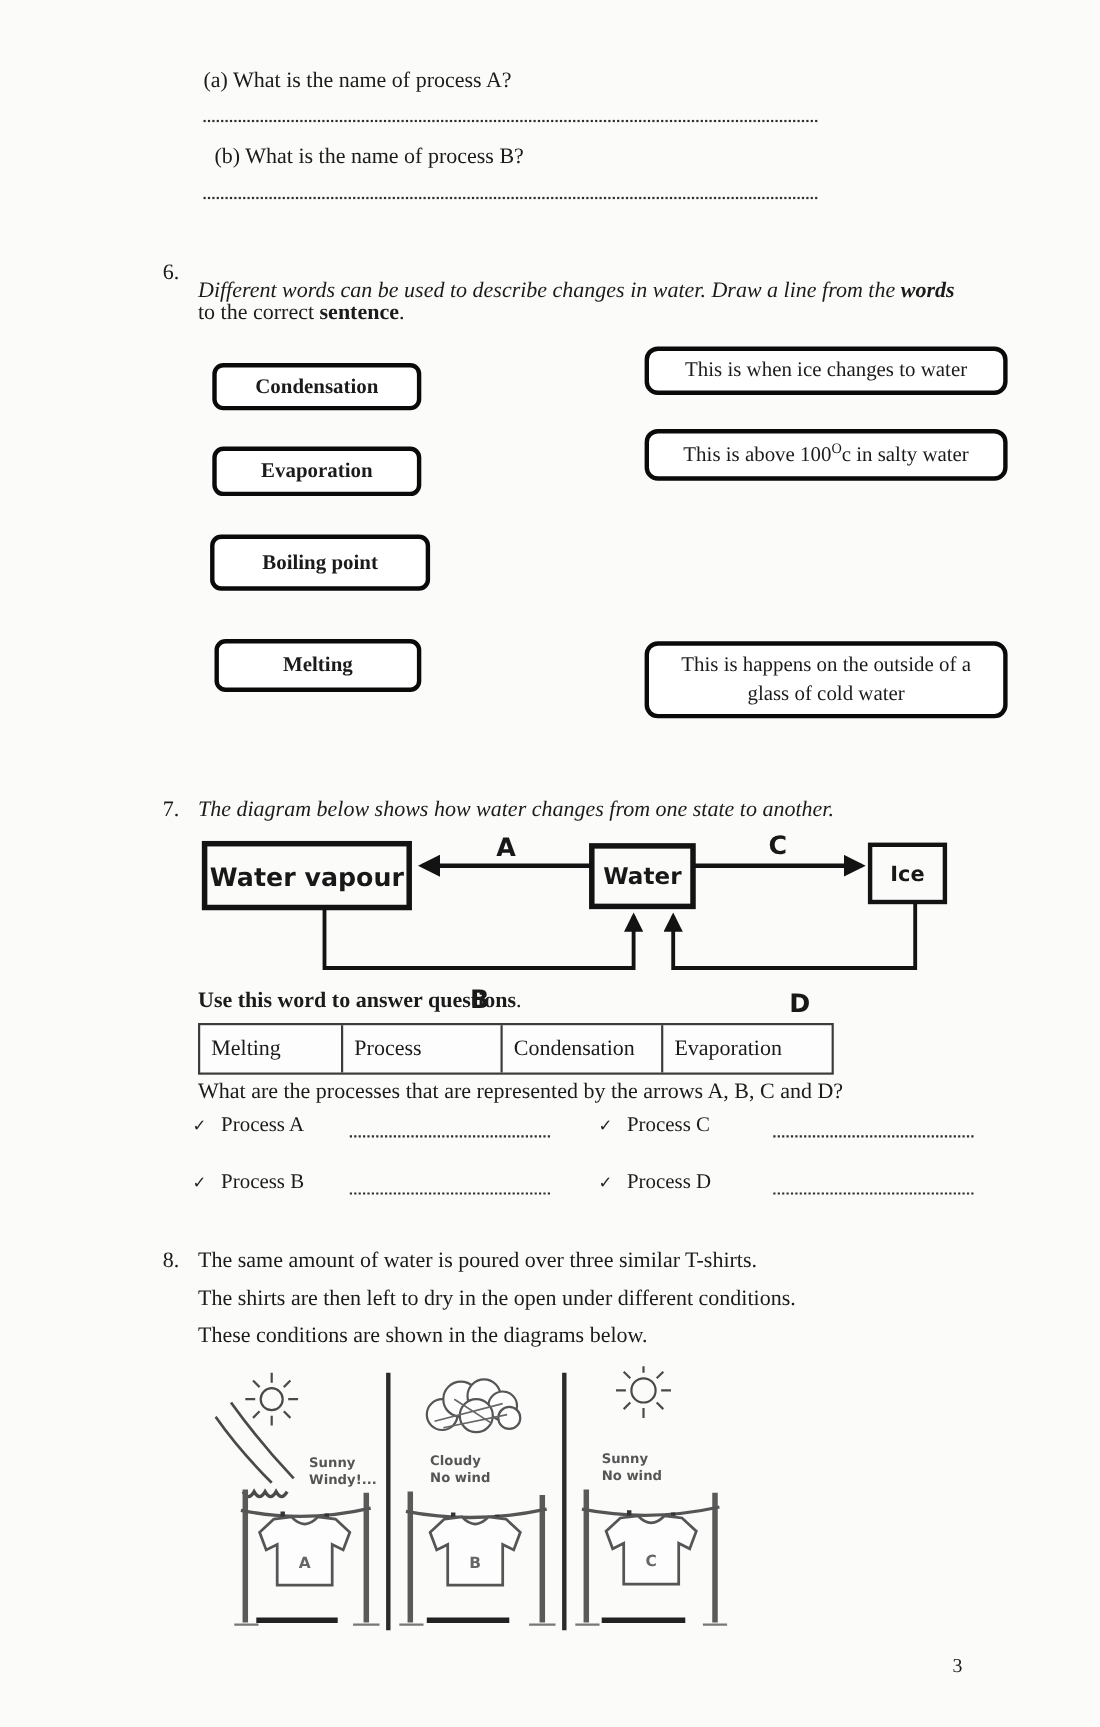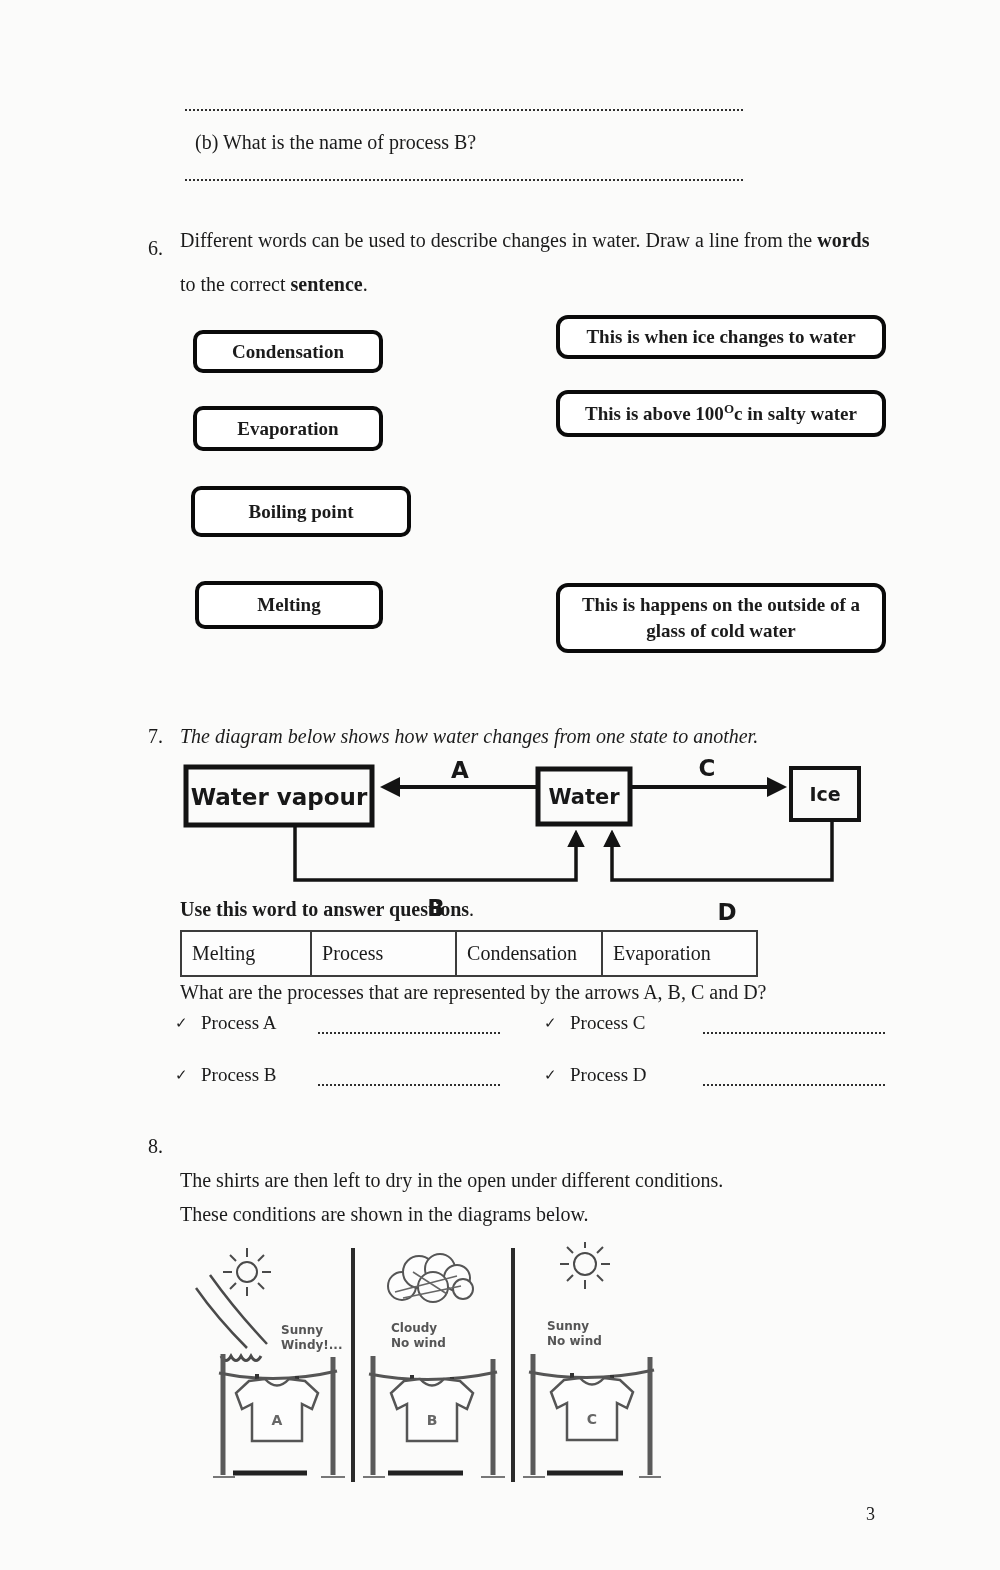--- a/index.html
+++ b/index.html
@@ -13,61 +13,62 @@
   .qtext{font-size:20px;line-height:24px;}
   .dotline{border-bottom:2.5px dotted #2e2e2e;height:12px;}
   .wordbox{
     border:4px solid #0a0a0a;border-radius:10px;box-sizing:border-box;
     display:flex;align-items:center;justify-content:center;
     font-weight:bold;font-size:19px;background:#fff;
   }
   .sentbox{
     border:4.5px solid #0a0a0a;border-radius:12px;box-sizing:border-box;
     display:flex;align-items:center;justify-content:center;flex-wrap:wrap;
-    font-weight:bold;font-size:19px;line-height:26px;text-align:center;
-    padding:2px 16px;background:#fff;
+    font-weight:normal;font-size:19px;line-height:26px;text-align:center;
+    padding:2px 16px;background:#fff;margin-left:30px;
   }
   .sentbox sup{font-size:13px;line-height:0;}
   .bank{display:flex;border:2px solid #3c3c3c;box-sizing:border-box;background:#fdfdfd;}
   .bank .cell{
     height:43px;line-height:43px;padding-left:10px;font-size:20px;
     border-left:2px solid #3c3c3c;box-sizing:border-box;
   }
   .bank .cell:first-child{border-left:none;}
   .check{font-size:15px;color:#222;}
   .plabel{font-size:19px;}
   .blank{border-bottom:2.2px dotted #2e2e2e;height:20px;}
   .pageno{font-size:18px;}
   .sketch{filter:blur(0.3px);}
   .diag7{filter:blur(0.2px);}
 </style>
 </head>
 <body>
 
 <div class="page">
 
+  <div class="abs qtext" style="left:185px;top:61px;">(a) What is the name of process A?</div>
   <div class="abs dotline" style="left:185px;top:97px;width:558px;"></div>
   <div class="abs qtext" style="left:195px;top:130px;">(b) What is the name of process B?</div>
   <div class="abs dotline" style="left:185px;top:167px;width:558px;"></div>
 
   <div class="abs qtext" style="left:148px;top:236px;">6.</div>
-  <div class="abs qtext" style="left:180px;top:228px;width:770px;">
+  <div class="abs qtext" style="left:180px;top:252px;width:770px;font-style:italic;">
     <span>Different words can be used to describe changes in water. Draw a line from the </span><b>words</b>
   </div>
   <div class="abs qtext" style="left:180px;top:272px;width:770px;">
     <span>to the correct </span><b>sentence</b><span>.</span>
   </div>
 
   <div class="abs wordbox" style="left:193px;top:330px;width:190px;height:43px;">
     <span>Condensation</span>
   </div>
   <div class="abs wordbox" style="left:193px;top:406px;width:190px;height:45px;">
     <span>Evaporation</span>
   </div>
-  <div class="abs wordbox" style="left:191px;top:486px;width:220px;height:51px;">
+  <div class="abs wordbox" style="left:191px;top:486px;width:200px;height:51px;">
     <span>Boiling point</span>
   </div>
   <div class="abs wordbox" style="left:195px;top:581px;width:188px;height:48px;">
     <span>Melting</span>
   </div>
 
   <div class="abs sentbox" style="left:556px;top:315px;width:330px;height:44px;">
     <span>This is when ice changes to water</span>
   </div>
   <div class="abs sentbox" style="left:556px;top:390px;width:330px;height:47px;">
@@ -127,20 +128,21 @@
   <div class="abs blank" style="left:703px;top:1012px;width:182px;"></div>
 
   <span class="abs check" style="left:175px;top:1066px;">✓</span>
   <span class="abs plabel" style="left:201px;top:1064px;">Process B</span>
   <div class="abs blank" style="left:318px;top:1064px;width:182px;"></div>
   <span class="abs check" style="left:544px;top:1066px;">✓</span>
   <span class="abs plabel" style="left:570px;top:1064px;">Process D</span>
   <div class="abs blank" style="left:703px;top:1064px;width:182px;"></div>
 
   <div class="abs qtext" style="left:148px;top:1134px;">8.</div>
+  <div class="abs qtext" style="left:180px;top:1134px;width:720px;">The same amount of water is poured over three similar T-shirts.</div>
   <div class="abs qtext" style="left:180px;top:1168px;width:720px;">The shirts are then left to dry in the open under different conditions.</div>
   <div class="abs qtext" style="left:180px;top:1202px;width:720px;">These conditions are shown in the diagrams below.</div>
 
   <svg class="abs sketch" style="left:195px;top:1242px;" width="480" height="252" viewBox="0 0 480 252">
 
     <line x1="158" y1="6" x2="158" y2="240" stroke="#2b2b2b" stroke-width="4"></line>
     <line x1="318" y1="6" x2="318" y2="240" stroke="#2b2b2b" stroke-width="4"></line>
 
     <g stroke="#4a4a4a" fill="none">
       <g stroke-width="2">

